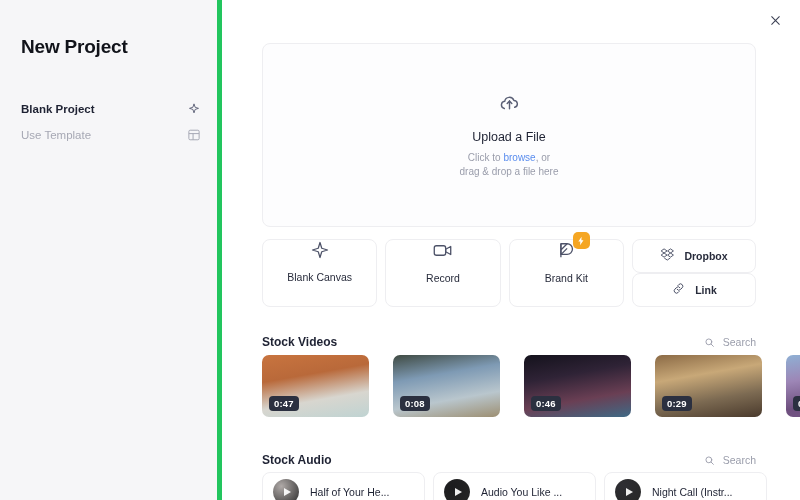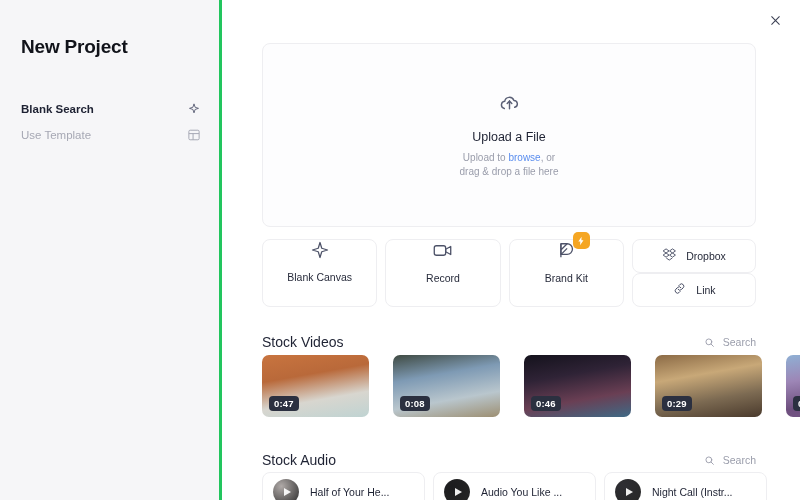--- a/index.html
+++ b/index.html
@@ -8,21 +8,21 @@
     font-family: "Liberation Sans", sans-serif;
     background: #ffffff;
     overflow: hidden;
   }
   .app { position: relative; width: 800px; height: 500px; display: flex; }
 
   
   .sidebar {
     width: 222px; height: 500px;
     background: #f6f6f8;
-    border-right: 3px solid #22c55e;
+    border-right: 5px solid #22c55e;
     flex: 0 0 222px;
     position: relative;
   }
   .sidebar-title {
     position: absolute;
     left: 21px; top: 36px;
     font-size: 19px; font-weight: bold;
     color: #11131a; letter-spacing: -0.2px;
   }
   .side-list { position: absolute; left: 0; top: 96px; width: 222px; }
@@ -83,37 +83,37 @@
   .act-icon { color: #4d5268; margin-bottom: 7px; position: relative; }
   .act-label { font-size: 10.5px; color: #272b3b; }
   .badge {
     position: absolute; top: -8px; right: -13px;
     width: 17px; height: 17px; border-radius: 5px;
     background: #f5a623;
     display: flex; align-items: center; justify-content: center;
     color: #ffffff;
   }
   .side-btns {
-    flex: 0 0 124px; display: flex; flex-direction: column; 
+    flex: 0 0 124px; display: flex; flex-direction: column;  font-weight: bold;
   }
   .sb-btn {
     flex: 1 1 0;
     border: 1px solid #eeeef1; border-radius: 8px; background: #ffffff;
     display: flex; align-items: center; justify-content: center; gap: 9px;
     cursor: pointer;
   }
   .sb-btn .act-icon { margin-bottom: 0; }
   .sb-label { font-size: 10.5px; color: #272b3b; }
 
   
   .sect-head {
     position: absolute; left: 40px; width: 494px; height: 18px;
     display: flex; align-items: center; justify-content: space-between;
   }
-  .sect-title { font-size: 14px; font-weight: normal; color: #1e2233; text-align: center; }
+  .sect-title { font-size: 12px; font-weight: bold; color: #1e2233; text-align: center; }
   .sect-search {
     display: flex; align-items: center; gap: 8px; cursor: pointer;
   }
   .sect-search .s-lbl { font-size: 10.5px; color: #9a9dab; }
   .sect-search svg { color: #9a9dab; }
 
   
   .vid-strip {
     position: absolute; left: 40px; top: 355px;
     width: 504px; height: 62px;
@@ -165,21 +165,21 @@
 <body>
 
 <div class="app">
 
   <aside class="sidebar">
     <div class="sidebar-title">New Project</div>
 
     <div class="side-list">
 
       <div class="side-item active">
-        <span class="lbl">Blank Search</span>
+        <span class="lbl">Blank Project</span>
         <span class="side-ico">
           <svg viewBox="0 0 24 24" width="14" height="14" fill="none" stroke="currentColor" stroke-width="1.6" stroke-linejoin="round">
             <path d="M12 3.2 13.9 9 19.7 10.9 13.9 12.8 12 18.6 10.1 12.8 4.3 10.9 10.1 9Z"></path>
           </svg>
         </span>
       </div>
 
       <div class="side-item muted">
         <span class="lbl">Use Template</span>
         <span class="side-ico">
@@ -203,21 +203,21 @@
 
     <div class="dropzone">
       <span class="dz-icon">
         <svg viewBox="0 0 24 24" width="23" height="23" fill="none" stroke="currentColor" stroke-width="1.5" stroke-linecap="round" stroke-linejoin="round">
           <path d="M6.6 17.2A3.8 3.8 0 0 1 7 9.7a5 5 0 0 1 9.6-.9 3.6 3.6 0 0 1 .8 7.1"></path>
           <path d="M12 17.6V9.4M12 9.4 9.6 11.9M12 9.4l2.4 2.5"></path>
         </svg>
       </span>
       <div class="dz-title">Upload a File</div>
       <div class="dz-sub">
-        <span>Upload to </span><span class="lnk">browse</span><span>, or</span><br>
+        <span>Click to </span><span class="lnk">browse</span><span>, or</span><br>
         <span>drag &amp; drop a file here</span>
       </div>
     </div>
 
     <div class="actions">
 
       <div class="act-card">
         <span class="act-icon">
           <svg viewBox="0 0 24 24" width="20" height="20" fill="none" stroke="currentColor" stroke-width="1.5" stroke-linejoin="round">
             <path d="M12 3 14.1 9.9 21 12 14.1 14.1 12 21 9.9 14.1 3 12 9.9 9.9Z"></path>

